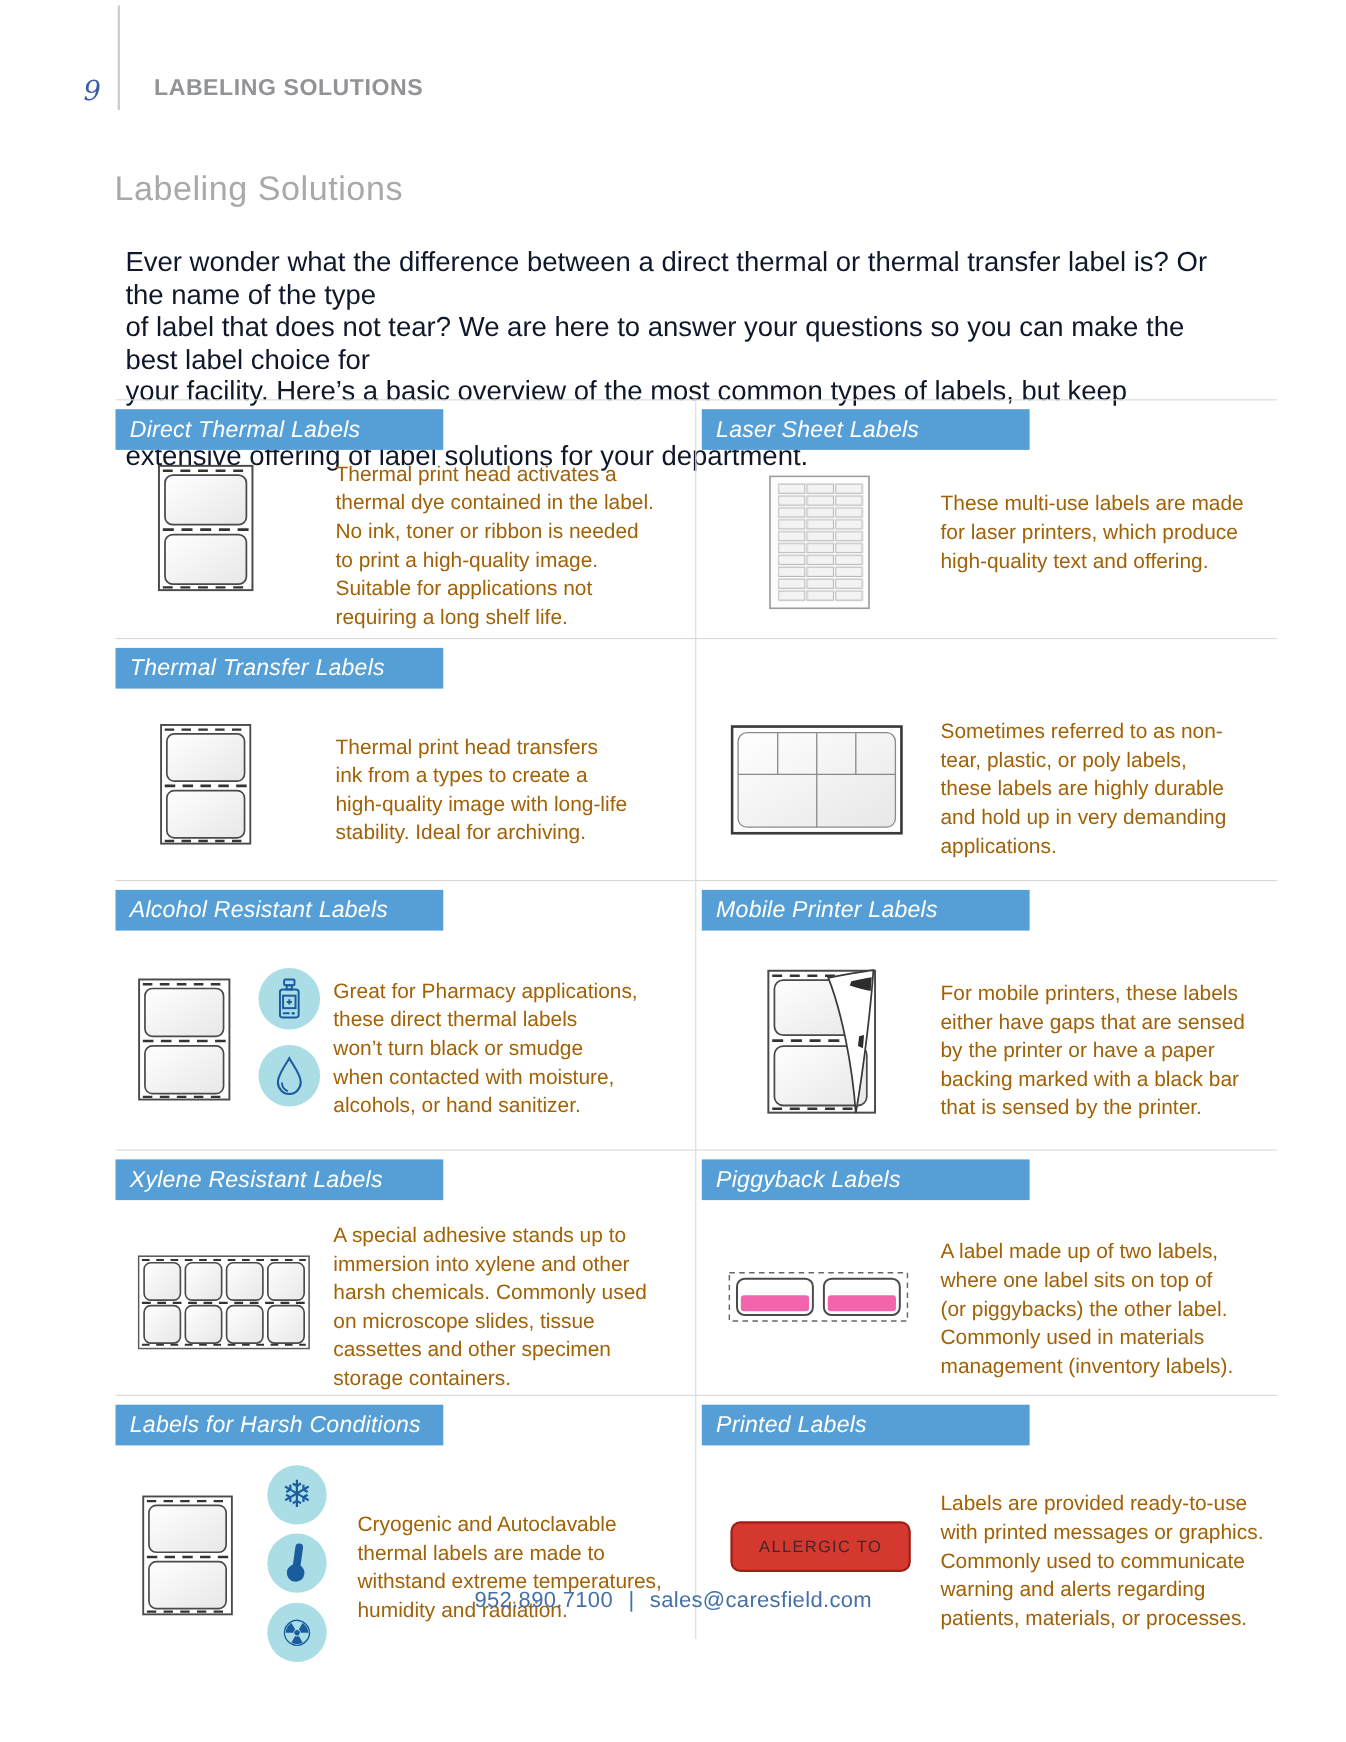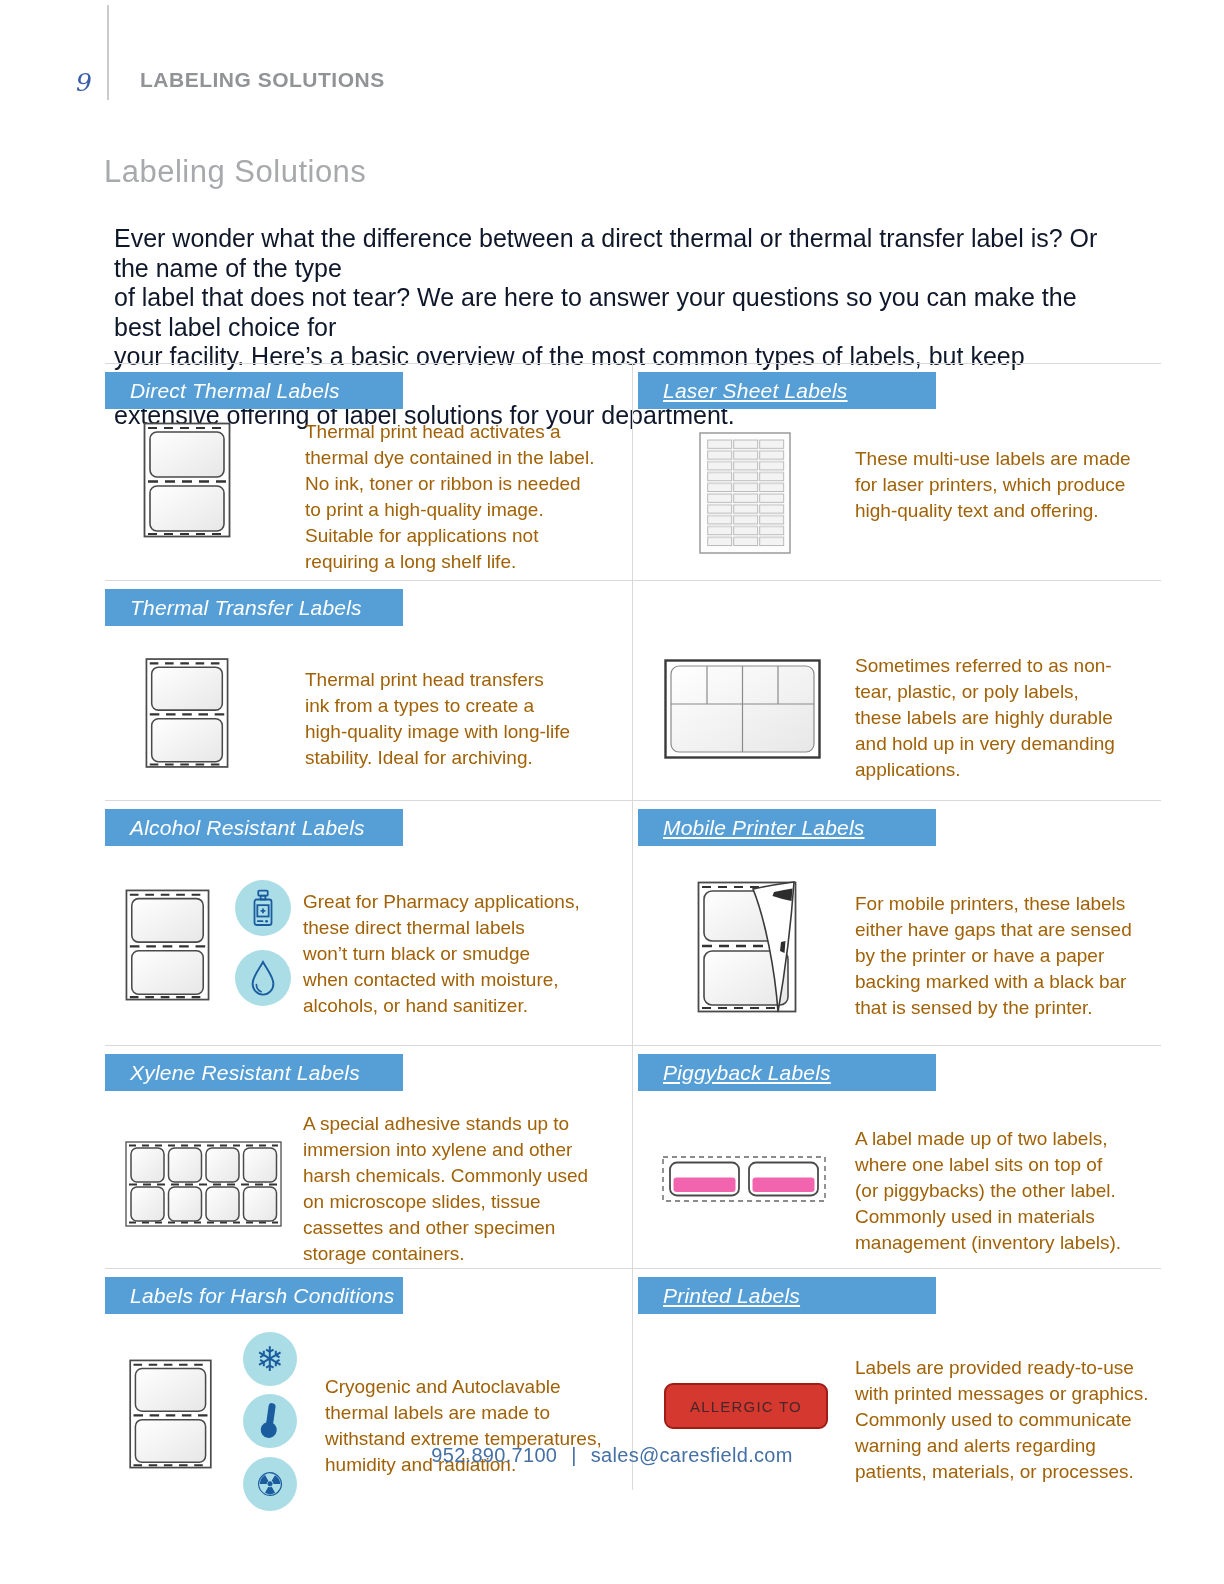--- a/index.html
+++ b/index.html
@@ -29,23 +29,23 @@
   .grid {
     position:absolute; left:105px; top:363px; width:1056px;
     display:grid; grid-template-columns:527px 529px;
     grid-template-rows:217px 220px 245px 223px 222px;
   }
   .cell { position:relative; border-top:1px solid #D8D9DA; }
   .cell.right { border-left:1px solid #D8D9DA; }
   .banner {
     position:absolute; top:8px; left:0; width:298px; height:37px;
     background:#569FD6; color:#ffffff; font-style:italic; font-size:21px;
-    display:flex; align-items:center; padding-left:25px; letter-spacing:.2px;
-  }
-  .cell.right .banner { left:5px;text-decoration:underline; }
+    display:flex; align-items:center; padding-left:13px; letter-spacing:.2px;
+  }
+  .cell.right .banner { left:5px; }
   .desc {
     position:absolute; font-size:19px; line-height:26px;
     white-space:pre-line; color:#a16207;
   }
   .icon-abs { position:absolute; }
   .circle {
     position:absolute; border-radius:50%; background:#ABDDE6;
     display:flex; align-items:center; justify-content:center;
   }
   .glyph {

